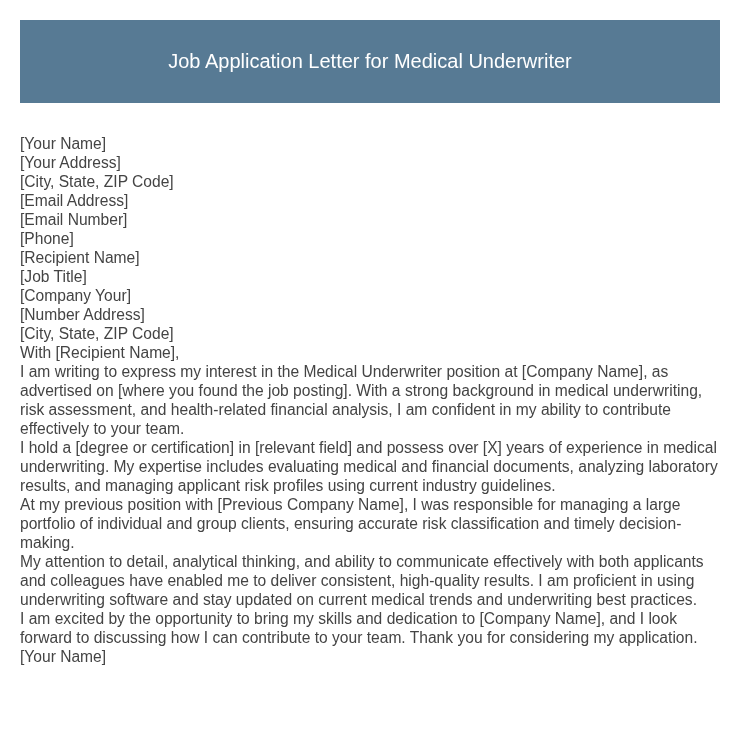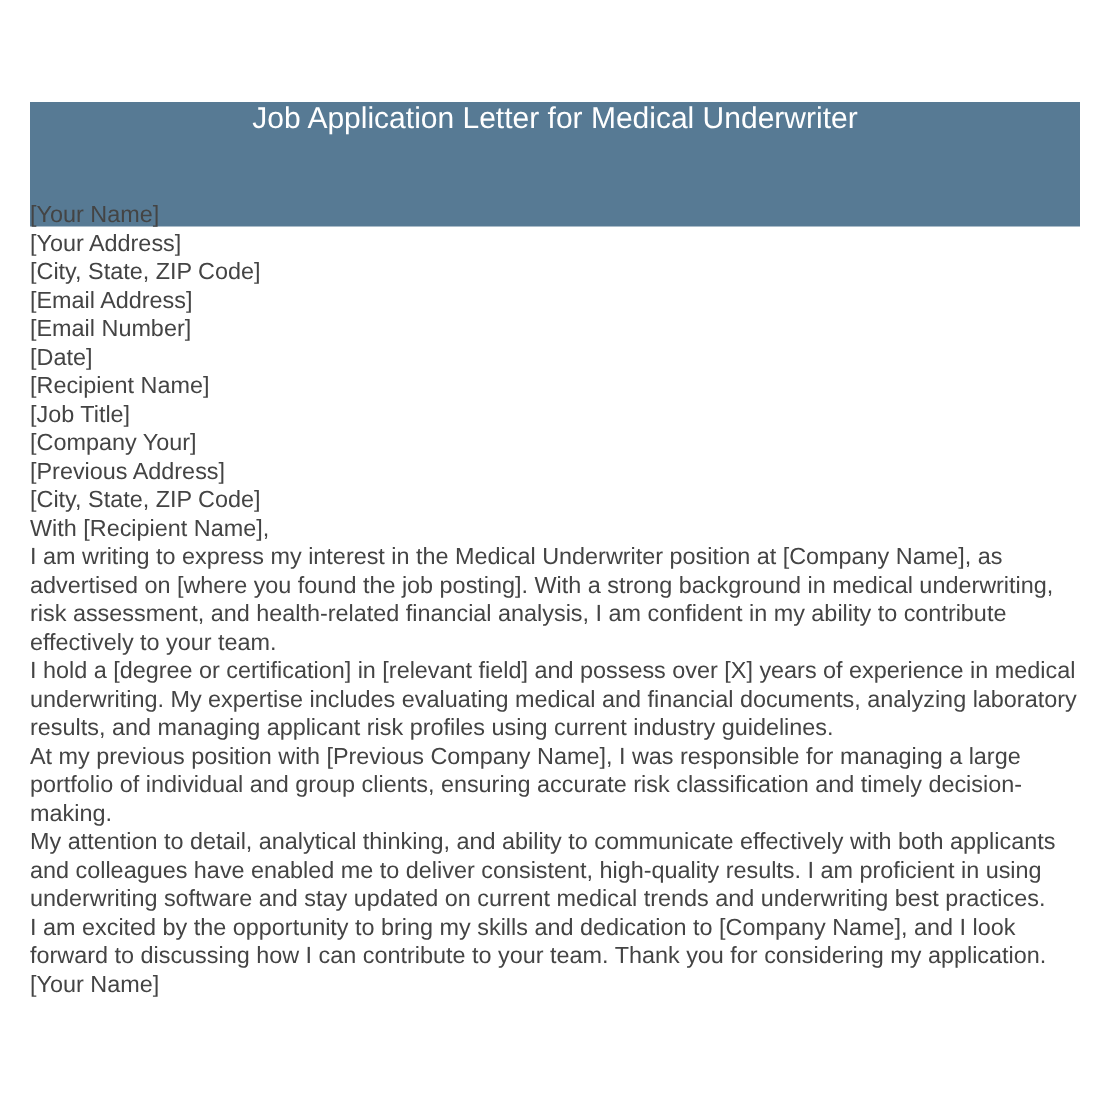--- a/index.html
+++ b/index.html
@@ -15,23 +15,22 @@
       font-family: "Liberation Sans", sans-serif;
     }
     .header {
       position: absolute;
       left: 20px;
       top: 20px;
       width: 700px;
       height: 83px;
       background: #577a94;
       display: flex;
-      align-items: flex-start;
+      align-items: center;
       justify-content: center;
-      margin-top: 48px;
     }
     .header h1 {
       margin: 0;
       color: #ffffff;
       font-weight: normal;
       font-size: 20px;
       letter-spacing: 0px;
       font-family: "Liberation Sans", sans-serif;
     }
     .letter {
@@ -55,25 +54,25 @@
 <div class="header">
   <h1>Job Application Letter for Medical Underwriter</h1>
 </div>
 
 <div class="letter">
   <div>[Your Name]</div>
   <div>[Your Address]</div>
   <div>[City, State, ZIP Code]</div>
   <div>[Email Address]</div>
   <div>[Email Number]</div>
-  <div>[Date]</div>
+  <div>[Phone]</div>
   <div>[Recipient Name]</div>
   <div>[Job Title]</div>
   <div>[Company Your]</div>
-  <div>[Previous Address]</div>
+  <div>[Number Address]</div>
   <div>[City, State, ZIP Code]</div>
   <div>With [Recipient Name],</div>
   <div>I am writing to express my interest in the Medical Underwriter position at [Company Name], as advertised on [where you found the job posting]. With a strong background in medical underwriting, risk assessment, and health-related financial analysis, I am confident in my ability to contribute effectively to your team.</div>
   <div>I hold a [degree or certification] in [relevant field] and possess over [X] years of experience in medical underwriting. My expertise includes evaluating medical and financial documents, analyzing laboratory results, and managing applicant risk profiles using current industry guidelines.</div>
   <div>At my previous position with [Previous Company Name], I was responsible for managing a large portfolio of individual and group clients, ensuring accurate risk classification and timely decision-making.</div>
   <div>My attention to detail, analytical thinking, and ability to communicate effectively with both applicants and colleagues have enabled me to deliver consistent, high-quality results. I am proficient in using underwriting software and stay updated on current medical trends and underwriting best practices.</div>
   <div>I am excited by the opportunity to bring my skills and dedication to [Company Name], and I look forward to discussing how I can contribute to your team. Thank you for considering my application.</div>
   <div>[Your Name]</div>
 </div>
 

